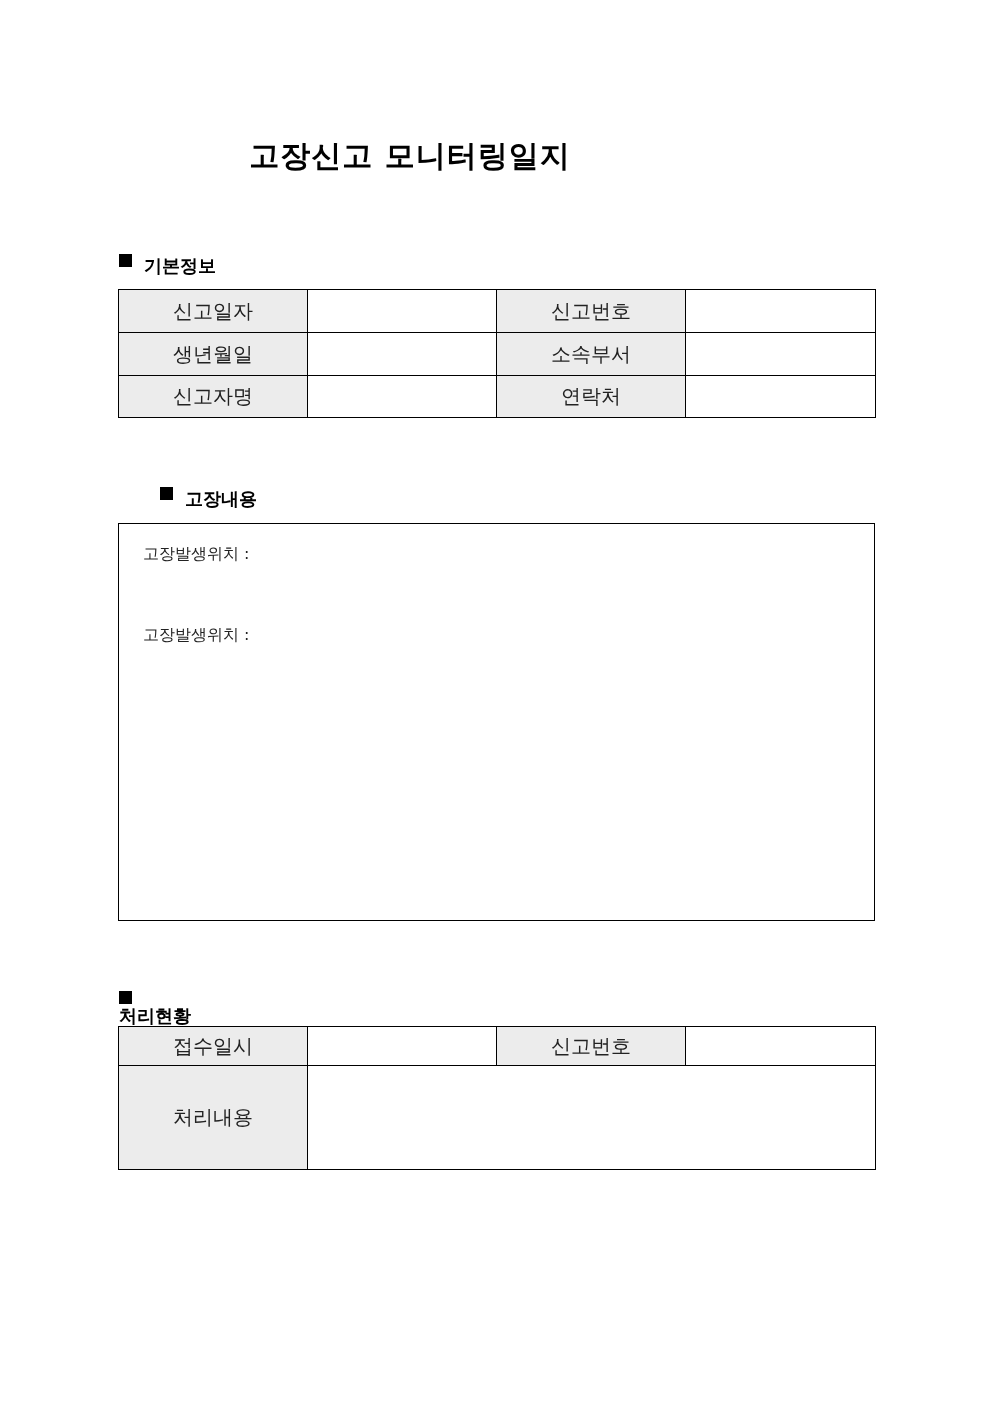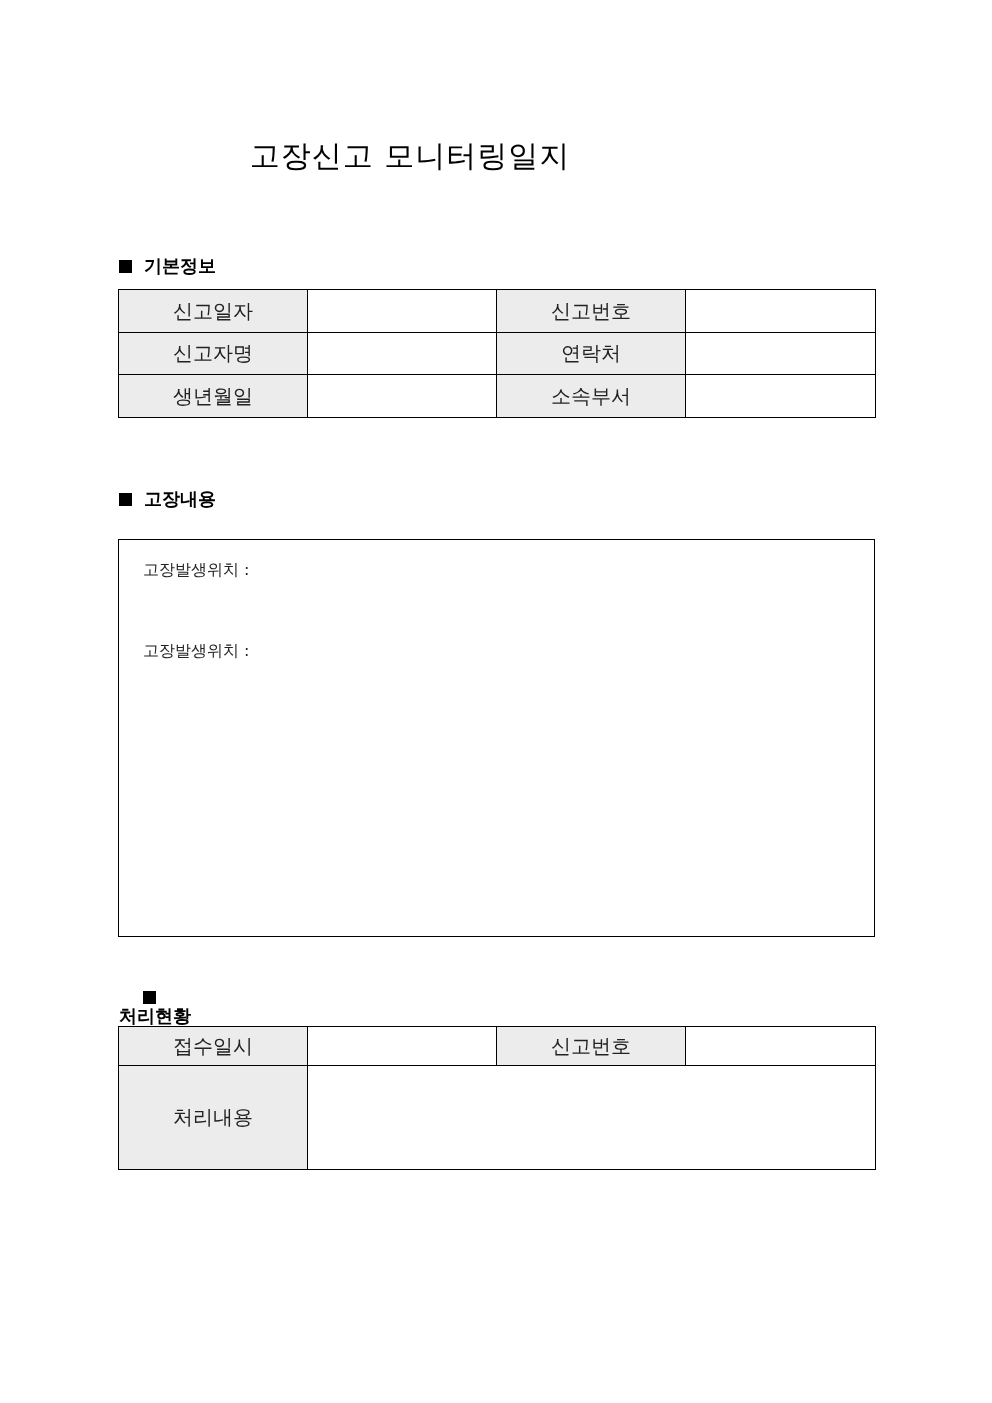--- a/index.html
+++ b/index.html
@@ -2,39 +2,38 @@
 <html><head>
 <meta charset="utf-8">
 <style>
   html, body { margin: 0; padding: 0; }
   body {
     width: 992px; height: 1403px; background: #ffffff; position: relative;
     font-family: "DejaVu Sans", "Liberation Sans", sans-serif; color: #000;
   }
   .title {
     position: absolute; left: 0; top: 136px; width: 820px; text-align: center;
-    font-size: 30px; font-weight: normal; letter-spacing: 1px;
+    font-size: 30px; font-weight: bold; letter-spacing: 1px;
   }
   .section-head {
     position: absolute; left: 119px; font-size: 18px; font-weight: bold;
-    display: flex; align-items: center;
+    display: flex; 
   }
   .sq { display: inline-block; width: 13px; height: 13px; background: #000; margin-right: 12px; }
   table.grid {
     position: absolute; left: 118px; width: 757px; border-collapse: collapse; table-layout: fixed;
   }
   table.grid td {
     border: 1px solid #000; font-size: 20px; text-align: center; padding: 0;
   }
   td.lbl { background: #ececec; color: #222; }
   td.val { background: #fff; }
   .box {
     position: absolute; left: 118px; top: 523px; width: 755px; height: 396px;
     border: 1px solid #000;
-    margin-top: 16px;
   }
   .box-line { position: absolute; left: 24px; font-size: 16px; color: #222; }
 </style>
 </head>
 <body>
 
 <div class="title">고장신고 모니터링일지</div>
 
 <div class="section-head" style="top:254px;">
   <span class="sq"></span>
@@ -47,36 +46,36 @@
       <col style="width:189px">
       <col style="width:190px">
     </colgroup>
   <tbody>
       <tr style="height:43px">
     <td class="lbl">신고일자</td>
     <td class="val"></td>
     <td class="lbl">신고번호</td>
     <td class="val"></td>
   </tr>
+  <tr style="height:43px">
+    <td class="lbl">생년월일</td>
+    <td class="val"></td>
+    <td class="lbl">소속부서</td>
+    <td class="val"></td>
+  </tr>
   <tr style="height:42px">
     <td class="lbl">신고자명</td>
     <td class="val"></td>
     <td class="lbl">연락처</td>
     <td class="val"></td>
   </tr>
-  <tr style="height:43px">
-    <td class="lbl">생년월일</td>
-    <td class="val"></td>
-    <td class="lbl">소속부서</td>
-    <td class="val"></td>
-  </tr>
 </tbody>
   </table>
 
-<div class="section-head" style="top:487px;">
+<div class="section-head" style="top:487px;margin-left:41px;">
   <span class="sq"></span>
   <span>고장내용</span>
 </div>
 <div class="box">
   <div class="box-line" style="top:20px;">
     <span>고장발생위치 :</span>
     <span></span>
   </div>
   <div class="box-line" style="top:101px;">
     <span>고장발생위치 :</span>

